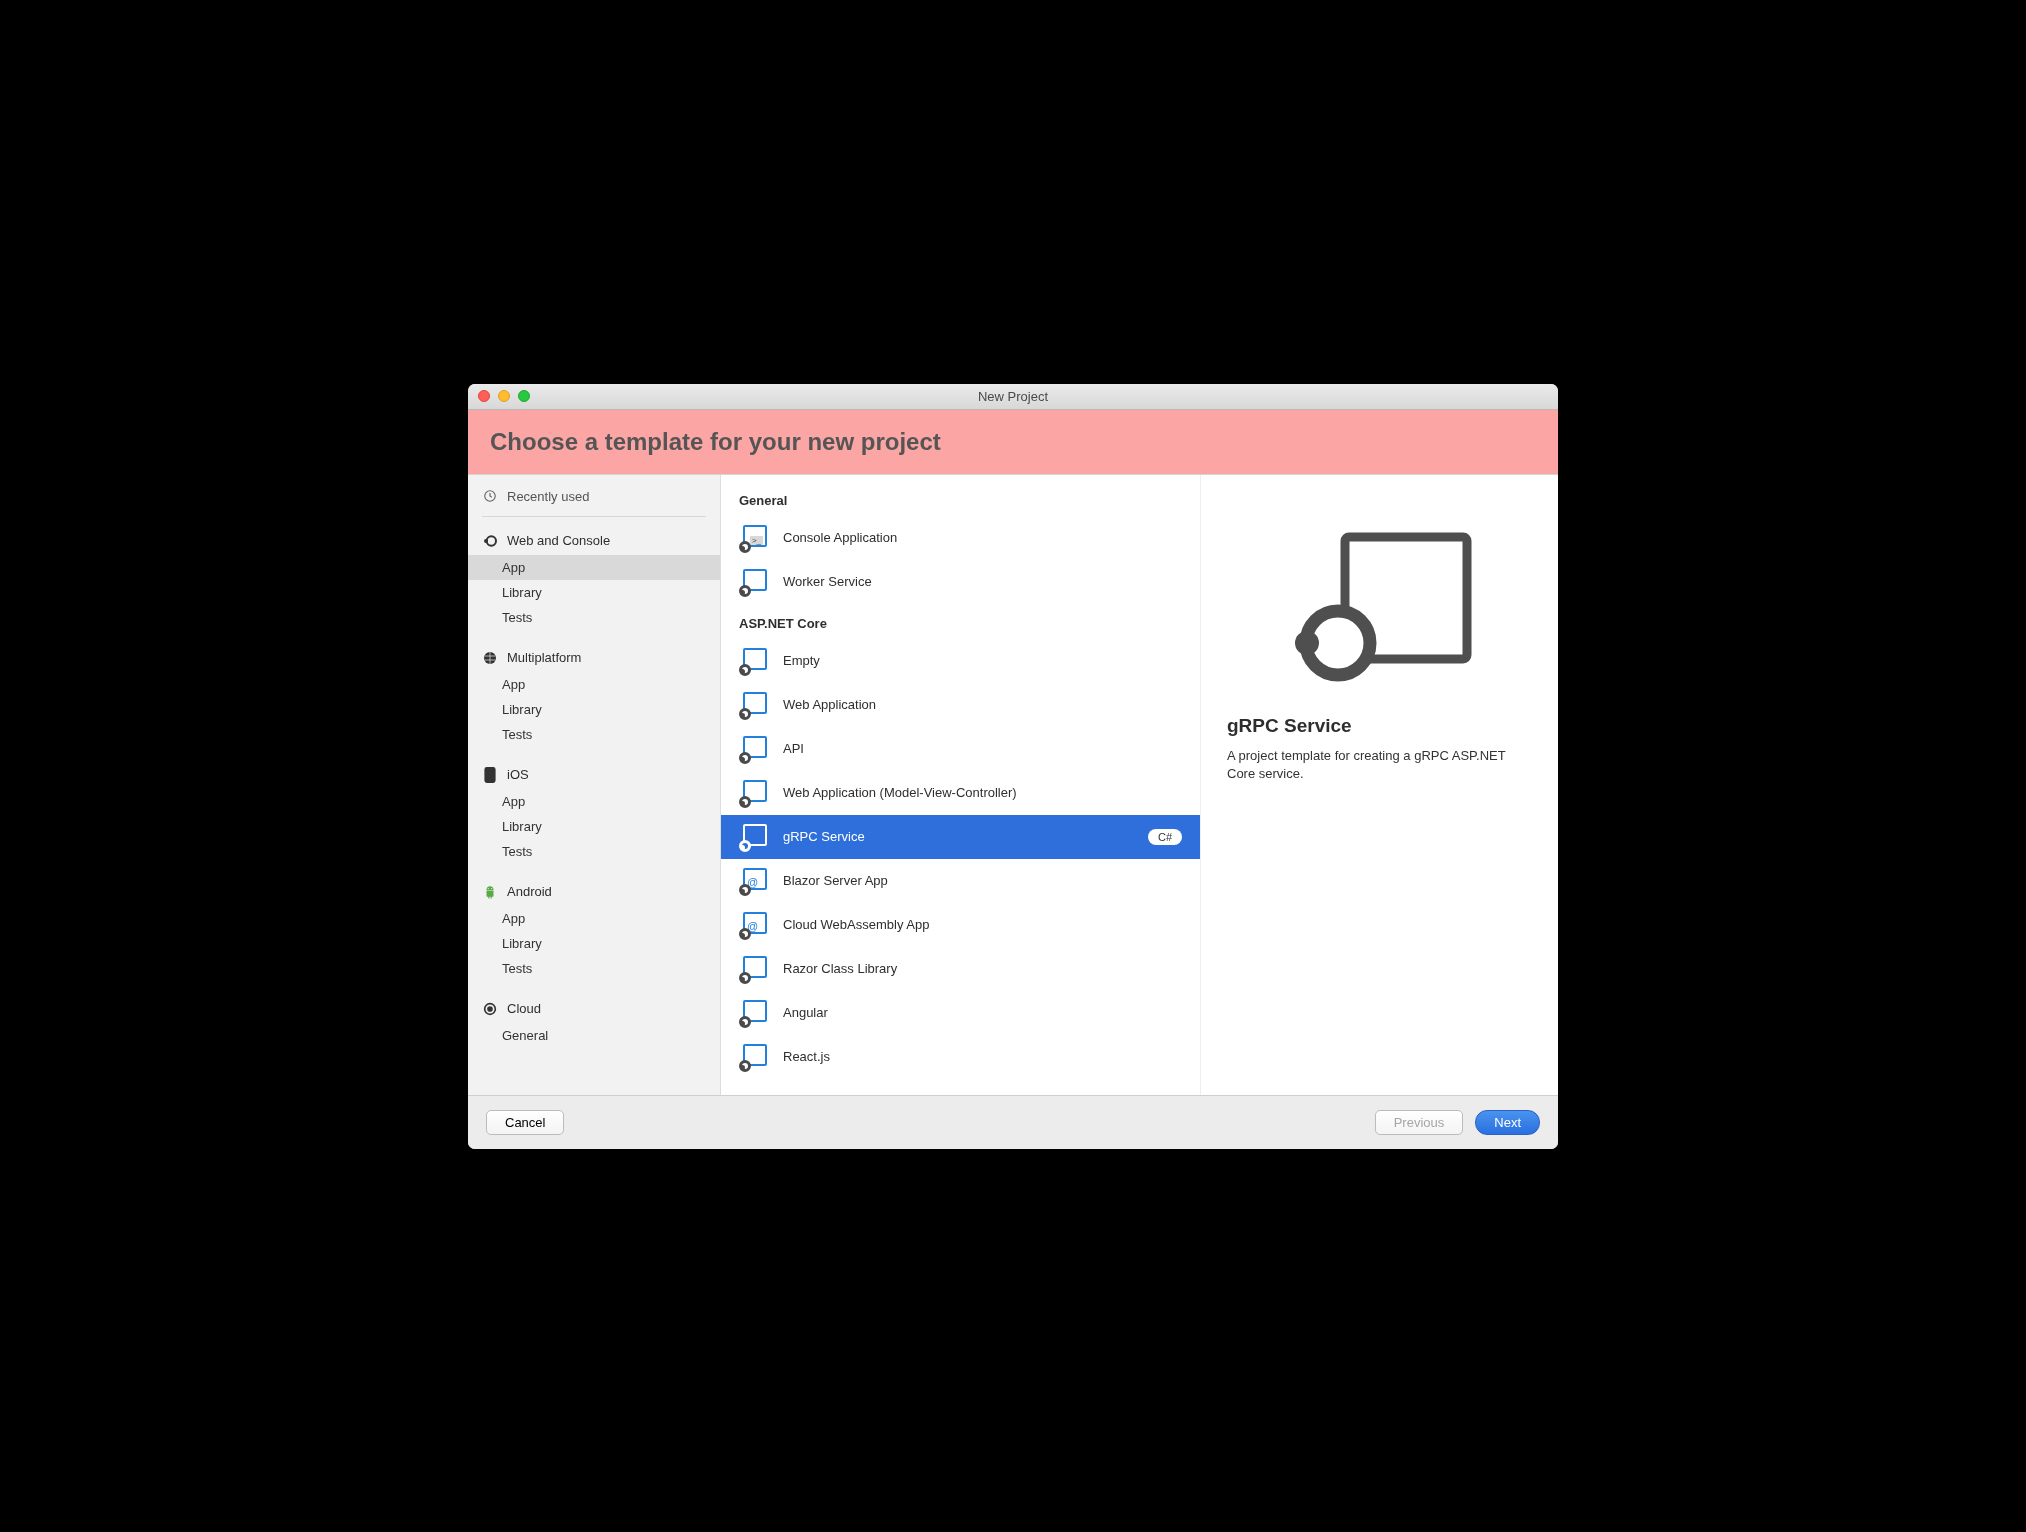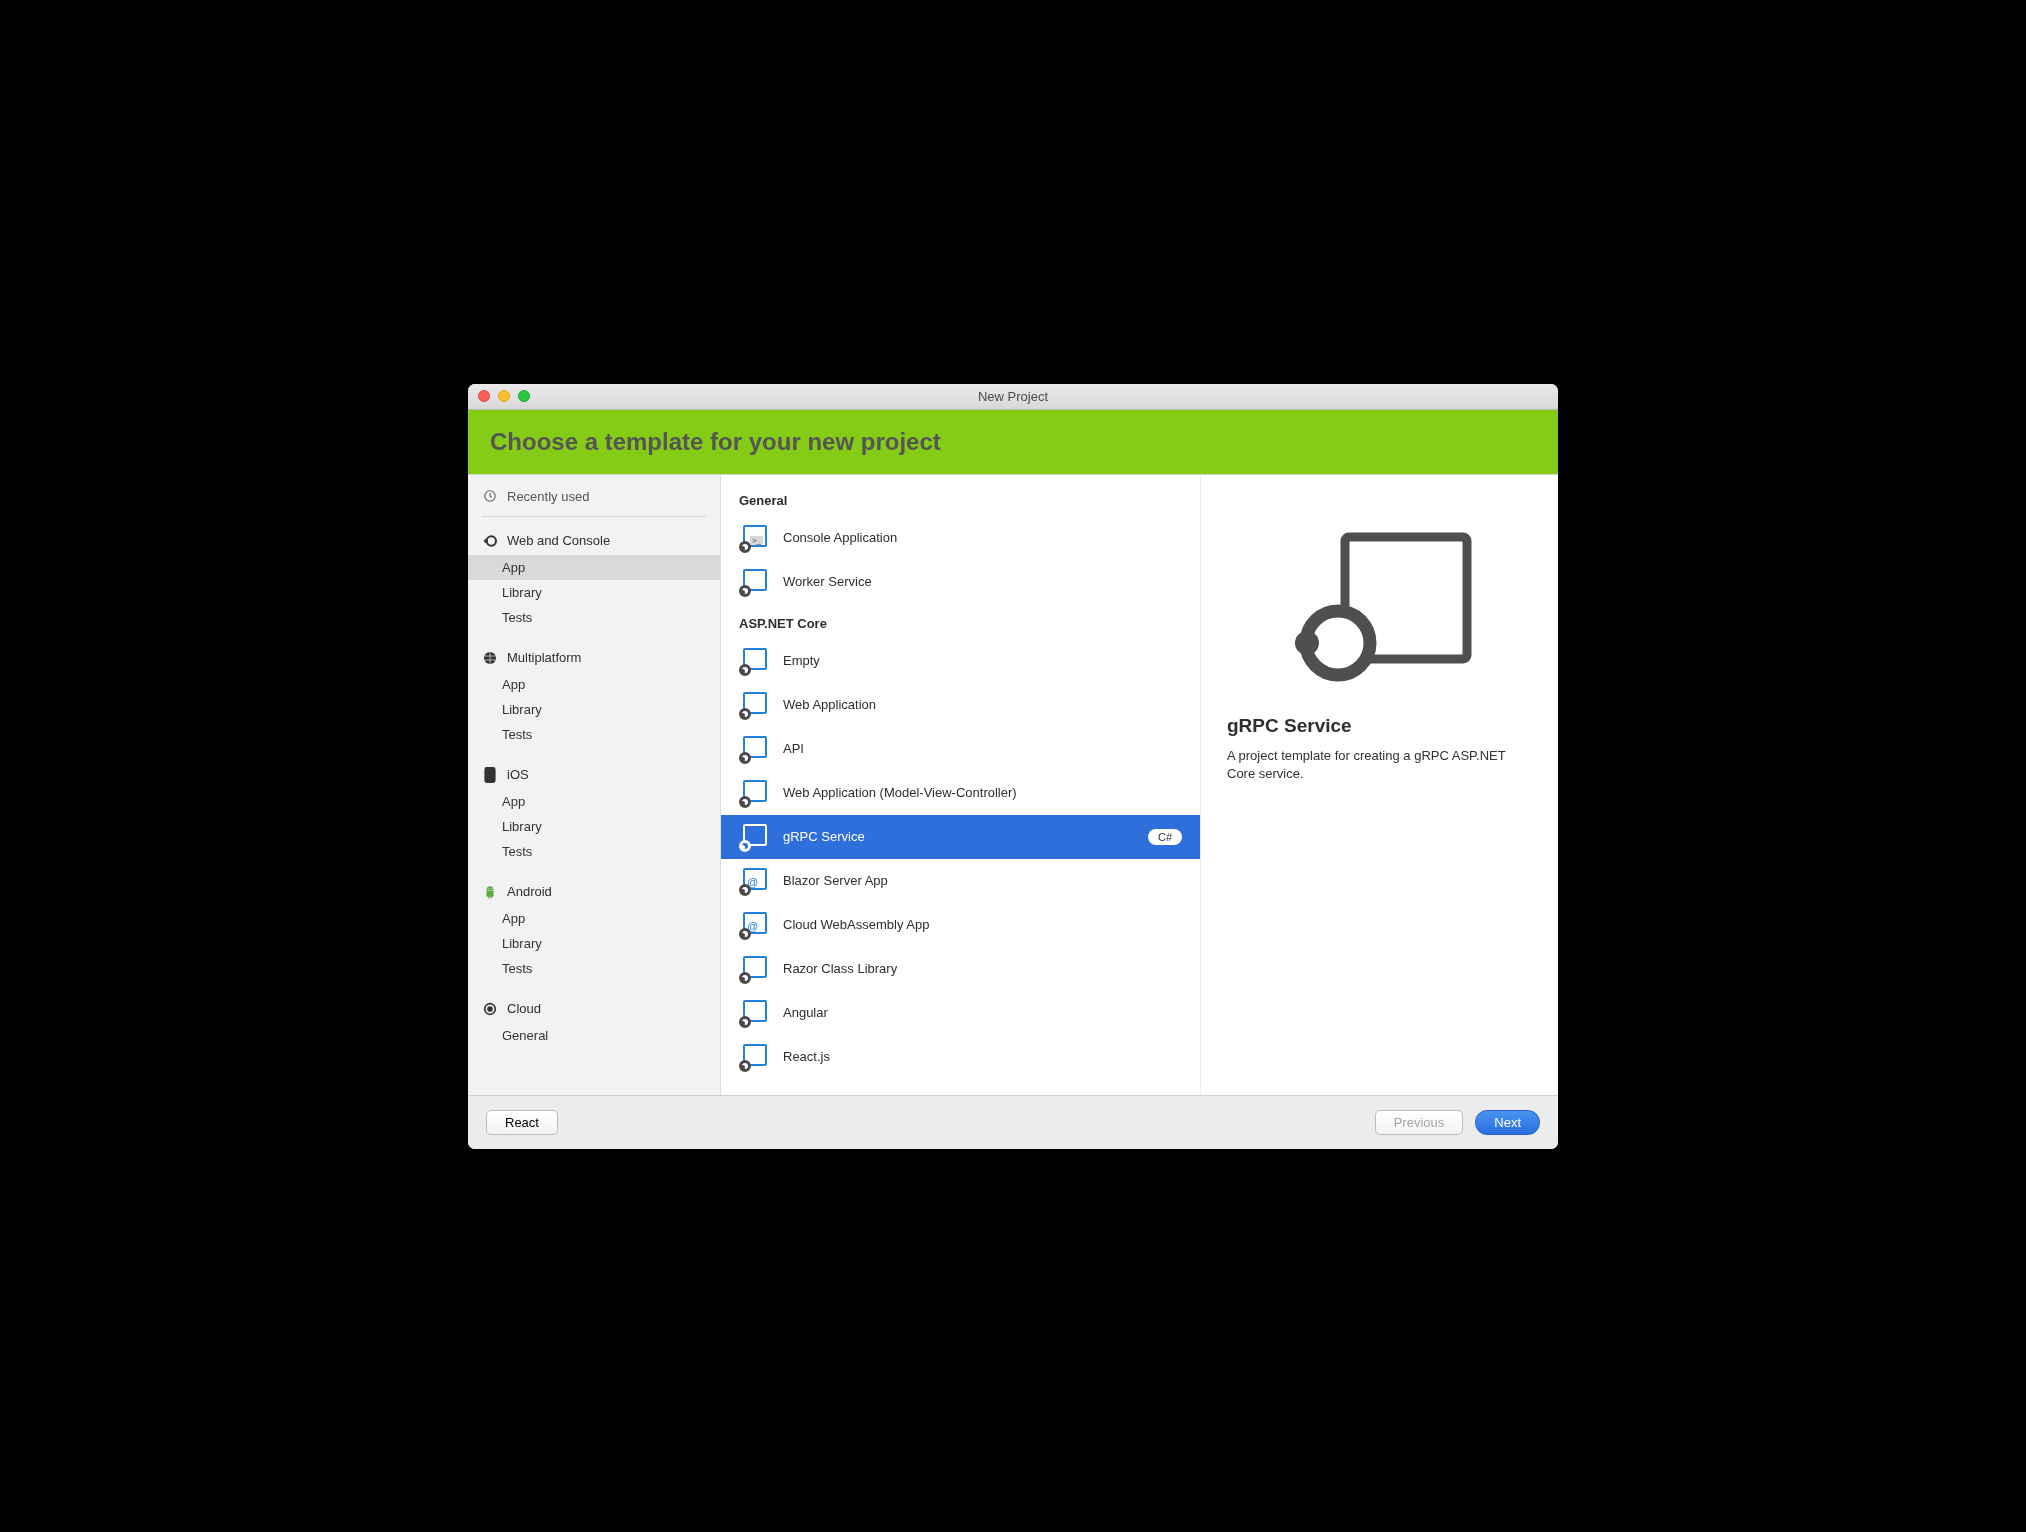--- a/index.html
+++ b/index.html
@@ -40,21 +40,21 @@
   .tl.green { background: #28c840; border: 0.5px solid #1caa2d; }
   .title {
     position: absolute;
     left: 0; right: 0;
     text-align: center;
     font-size: 13px;
     color: #4a4a4a;
     pointer-events: none;
   }
   .header {
-    background: #84cc16;
+    background: #fca5a5;
     padding: 18px 22px 18px 22px;
     border-bottom: 1px solid #d5d5d5;
   }
   .header h1 {
     font-size: 24px;
     font-weight: 700;
     color: #555;
   }
   .body {
     display: flex;
@@ -441,19 +441,19 @@
           <circle cx="27" cy="118" r="12" fill="#4f4f4f"></circle>
         </svg>
       </div>
       <div class="detail-title">gRPC Service</div>
       <div class="detail-desc">A project template for creating a gRPC ASP.NET Core service.</div>
     </div>
 
   </div>
 
   <div class="footer">
-    <button class="btn">React</button>
+    <button class="btn">Cancel</button>
     <div class="spacer"></div>
     <button class="btn disabled">Previous</button>
     <button class="btn primary">Next</button>
   </div>
 
 </div>
 
 </body></html>

